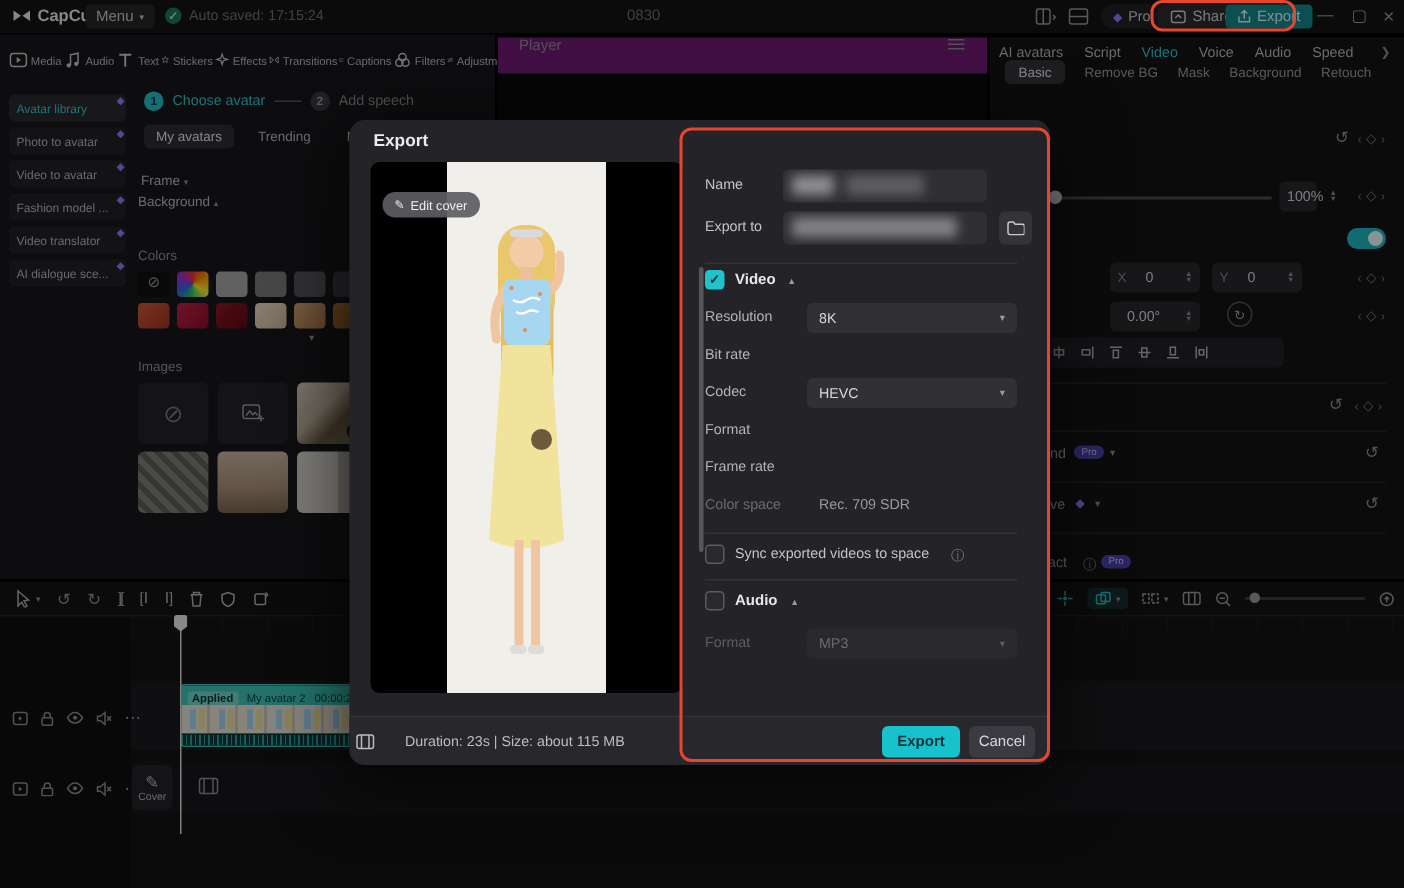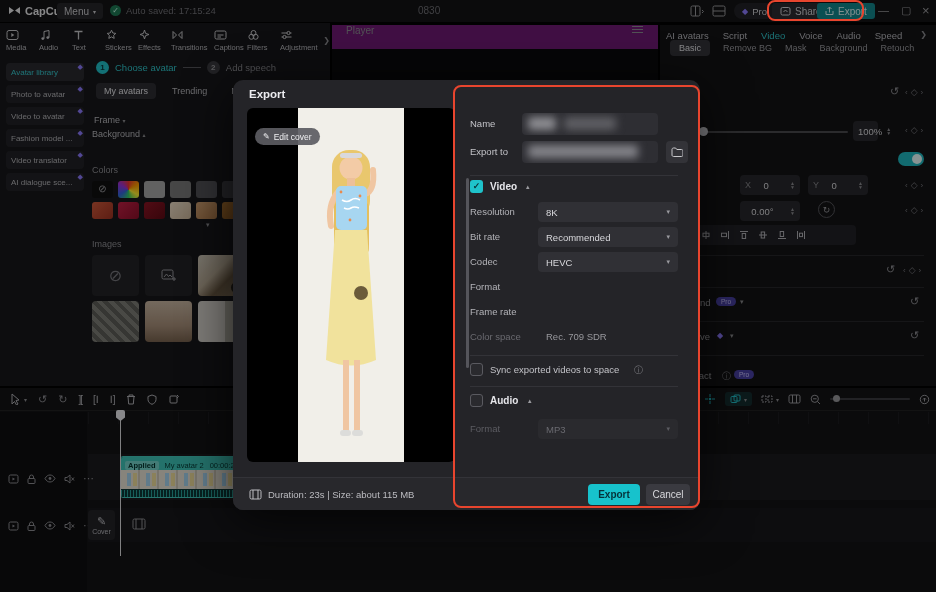--- a/index.html
+++ b/index.html
@@ -14,21 +14,21 @@
   .autosave{color:#737378;font-size:9.5px;display:flex;align-items:center;gap:5px}
   .save-dot{width:11px;height:11px;border-radius:50%;background:#1e7a55;color:#cfe;font-size:8px;line-height:11px;text-align:center}
   .center-id{color:#6f6f74;font-size:10px}
   .win-glyph{color:#9a9a9e;font-size:11px}
   .pro-badge{background:#222226;border-radius:8px;height:16px;padding:0 8px;display:flex;align-items:center;gap:4px;font-size:9.5px;color:#cfcfd4}
   .tb-share{background:#2c2c31;border-radius:3px;height:16px;padding:0 8px;display:flex;align-items:center;gap:4px;font-size:10px;color:#d2d2d6}
   .tb-export{background:#13888e;border-radius:3px;height:16px;padding:0 8px;display:flex;align-items:center;gap:4px;font-size:10px;color:#dff7f8}
   
   .left-panel{left:0;top:23px;width:330px;height:363px;background:#17171a}
   .main-toolbar{left:0;top:0;width:330px;height:34px;display:flex;align-items:center;gap:1px;padding-left:6px;position:absolute}
-  .tool-item{width:35px;display:flex;flex-direction:column;gap:2px}
+  .tool-item{width:35px;display:flex;flex-direction:row;align-items:center;gap:2px}
   .tool-item .lbl{font-size:7.5px;color:#b9b9be;white-space:nowrap}
   .sidebar{left:6px;top:40px;width:78px;position:absolute;display:flex;flex-direction:column;gap:4px}
   .side-item{position:relative;background:#222226;border-radius:4px;height:18px;display:flex;align-items:center;padding:0 5px;font-size:8px;color:#b5b5ba;white-space:nowrap;overflow:hidden}
   .side-item.active{background:#2a2a2f;color:#35c7cd}
   .gem{position:absolute;right:1px;top:0;color:#8d7bff;font-size:7px}
   .steps{left:96px;top:38px;position:absolute;display:flex;align-items:center;gap:6px}
   .step-circle{width:13px;height:13px;border-radius:50%;background:#21c2ca;color:#09343a;font-size:8px;font-weight:bold;text-align:center;line-height:13px}
   .step-circle.off{background:#3a3a3f;color:#9a9a9e}
   .step-lbl{color:#2fc6cc;font-size:9.5px}
   .step-lbl.off{color:#8b8b90}
@@ -102,21 +102,21 @@
   .chk.off{border:1.5px solid #5a5a60;background:#2a2a2e}
   .sect-lbl{position:absolute;font-size:10px;font-weight:bold;color:#e6e6ea}
   .caret{position:absolute;font-size:7px;color:#9a9a9f}
   .p-lbl{position:absolute;font-size:9.5px;color:#b3b3b8}
   .dropdown{position:absolute;width:140px;height:20px;background:#303035;border-radius:4px;display:flex;align-items:center;padding:0 8px;font-size:9.5px;color:#d8d8dc}
   .dropdown .v{flex:1}
   .dropdown .c{font-size:7px;color:#9a9a9f}
   .dropdown.disabled{background:#2a2a2e;color:#6a6a70}
   .scroll-thumb{position:absolute;left:233px;top:98px;width:3px;height:190px;background:#55555b;border-radius:2px}
   .dlg-footer{position:absolute;left:0;top:397px;width:467px;height:33px;border-top:1px solid #333338;background:#28282c;border-radius:0 0 10px 10px;display:flex;align-items:center}
-  .meta{display:flex;align-items:flex-end;gap:6px;padding-left:16px;color:#bcbcc1;font-size:9.5px}
+  .meta{display:flex;align-items:flex-end;gap:20px;padding-left:4px;color:#bcbcc1;font-size:9.5px}
   .btn-export{position:absolute;right:60px;top:6px;width:52px;height:21px;background:#17c2cc;border-radius:4px;color:#05333a;font-size:10px;font-weight:bold;display:flex;align-items:center;justify-content:center}
   .btn-cancel{position:absolute;right:10px;top:6px;width:44px;height:21px;background:#3a3a40;border-radius:4px;color:#d8d8dc;font-size:10px;display:flex;align-items:center;justify-content:center}
   .anno{position:absolute;border:2.5px solid #e8452e;border-radius:8px;z-index:60;pointer-events:none}
 </style>
 </head>
 <body>
 
 <div id="app">
 
   <div class="abs titlebar">
@@ -618,24 +618,20 @@
       <span class="sect-lbl" style="left:34px;top:101px">Video</span>
       <span class="caret" style="left:70px;top:103px">▴</span>
 
       <span class="p-lbl" style="left:14px;top:126px">Resolution</span>
       <div class="dropdown" style="left:82px;top:122px">
           <span class="v">8K</span>
           <span class="c">▾</span>
         </div>
 
       <span class="p-lbl" style="left:14px;top:151px">Bit rate</span>
-      <div class="dropdown" style="left:82px;top:147px">
-          <span class="v">Recommended</span>
-          <span class="c">▾</span>
-        </div>
 
       <span class="p-lbl" style="left:14px;top:176px">Codec</span>
       <div class="dropdown" style="left:82px;top:172px">
           <span class="v">HEVC</span>
           <span class="c">▾</span>
         </div>
 
       <span class="p-lbl" style="left:14px;top:201px">Format</span>
 
       <span class="p-lbl" style="left:14px;top:226px">Frame rate</span>

